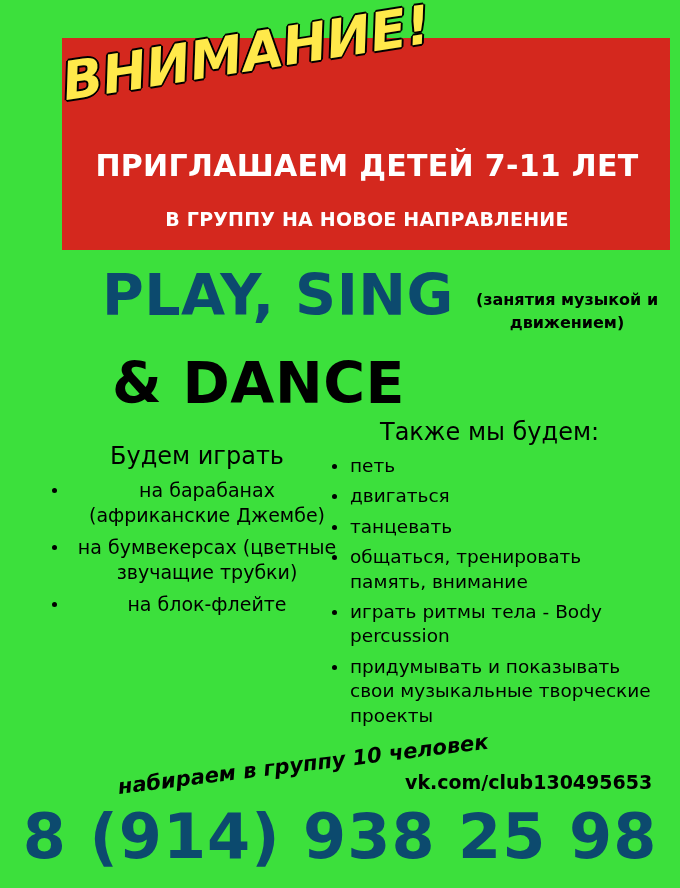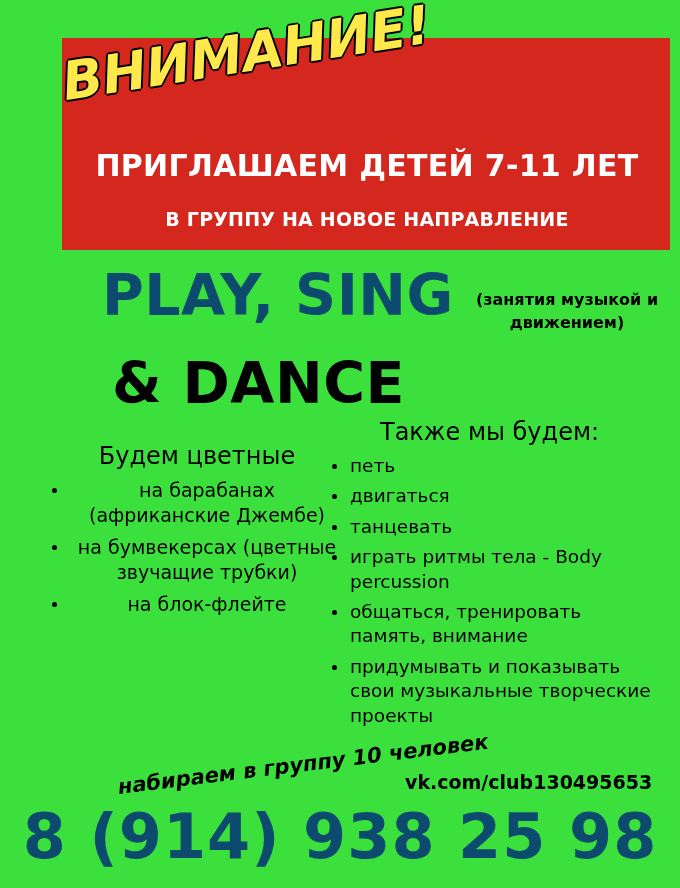--- a/index.html
+++ b/index.html
@@ -209,36 +209,36 @@
   <div class="attention">ВНИМАНИЕ!</div>
 
   <div class="invite-line">ПРИГЛАШАЕМ ДЕТЕЙ 7-11 ЛЕТ</div>
   <div class="invite-sub">В ГРУППУ НА НОВОЕ НАПРАВЛЕНИЕ</div>
 
   <div class="title-1">PLAY, SING</div>
   <div class="title-2">&amp; DANCE</div>
   <div class="title-note">(занятия музыкой и движением)</div>
 
   <div class="col-left">
-    <div class="col-head">Будем цветные</div>
+    <div class="col-head">Будем играть</div>
     <ul class="bullets">
       <li>на барабанах (африканские Джембе)</li>
       <li>на бумвекерсах (цветные звучащие трубки)</li>
       <li>на блок-флейте</li>
     </ul>
   </div>
 
   <div class="col-right">
     <div class="col-head">Также мы будем:</div>
     <ul class="bullets">
       <li>петь</li>
       <li>двигаться</li>
       <li>танцевать</li>
+      <li>общаться, тренировать память, внимание</li>
       <li>играть ритмы тела - Body percussion</li>
-      <li>общаться, тренировать память, внимание</li>
       <li>придумывать и показывать свои музыкальные творческие проекты</li>
     </ul>
   </div>
 
   <div class="recruit">набираем в группу 10 человек</div>
   <div class="vk">vk.com/club130495653</div>
   <div class="phone">8 (914) 938 25 98</div>
 
 </div>
 

